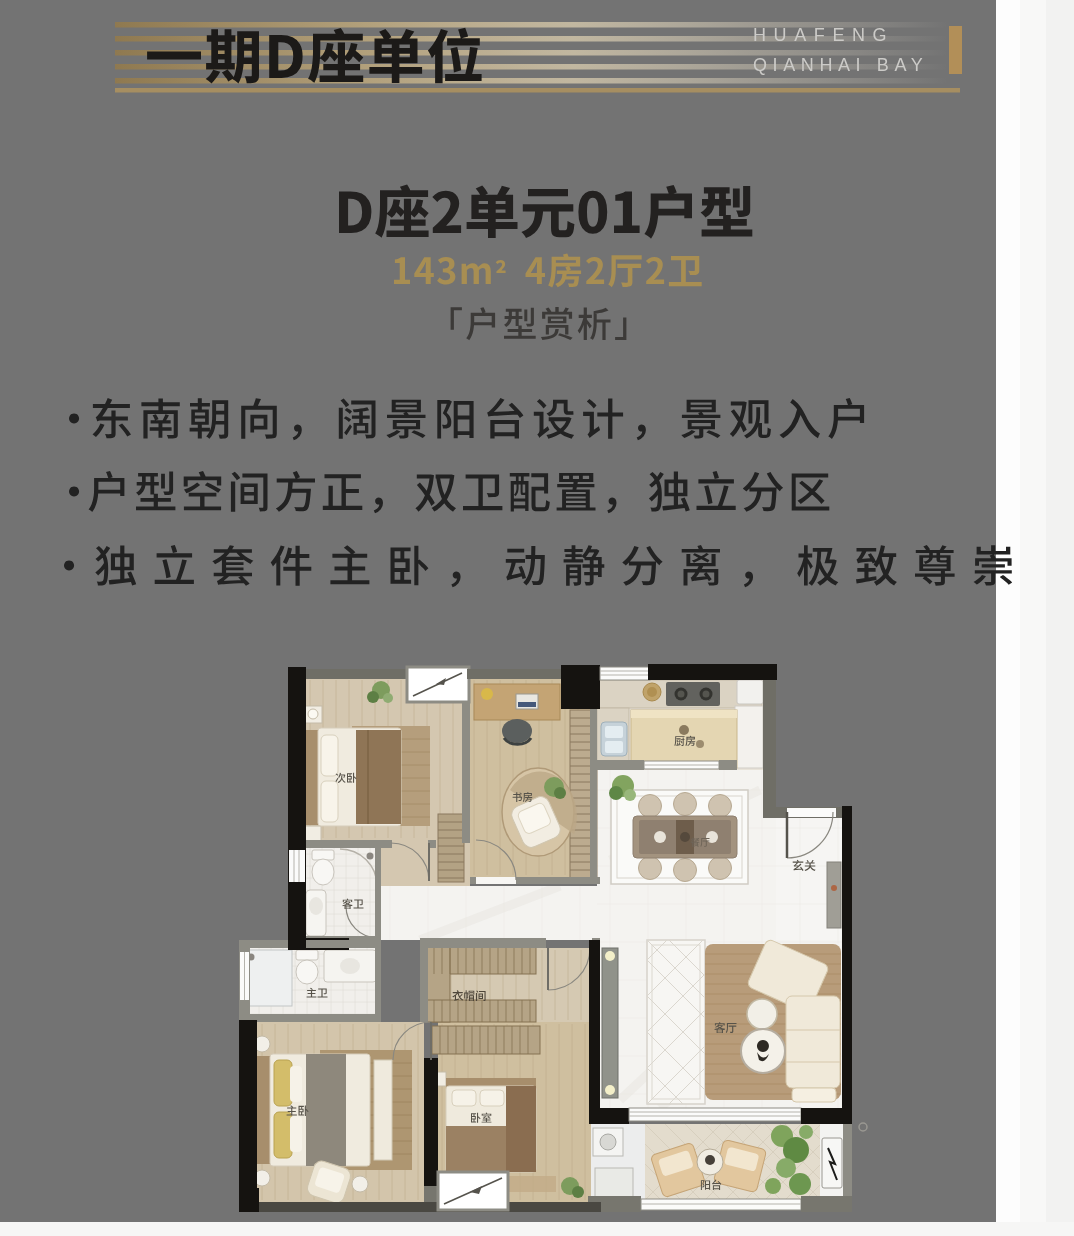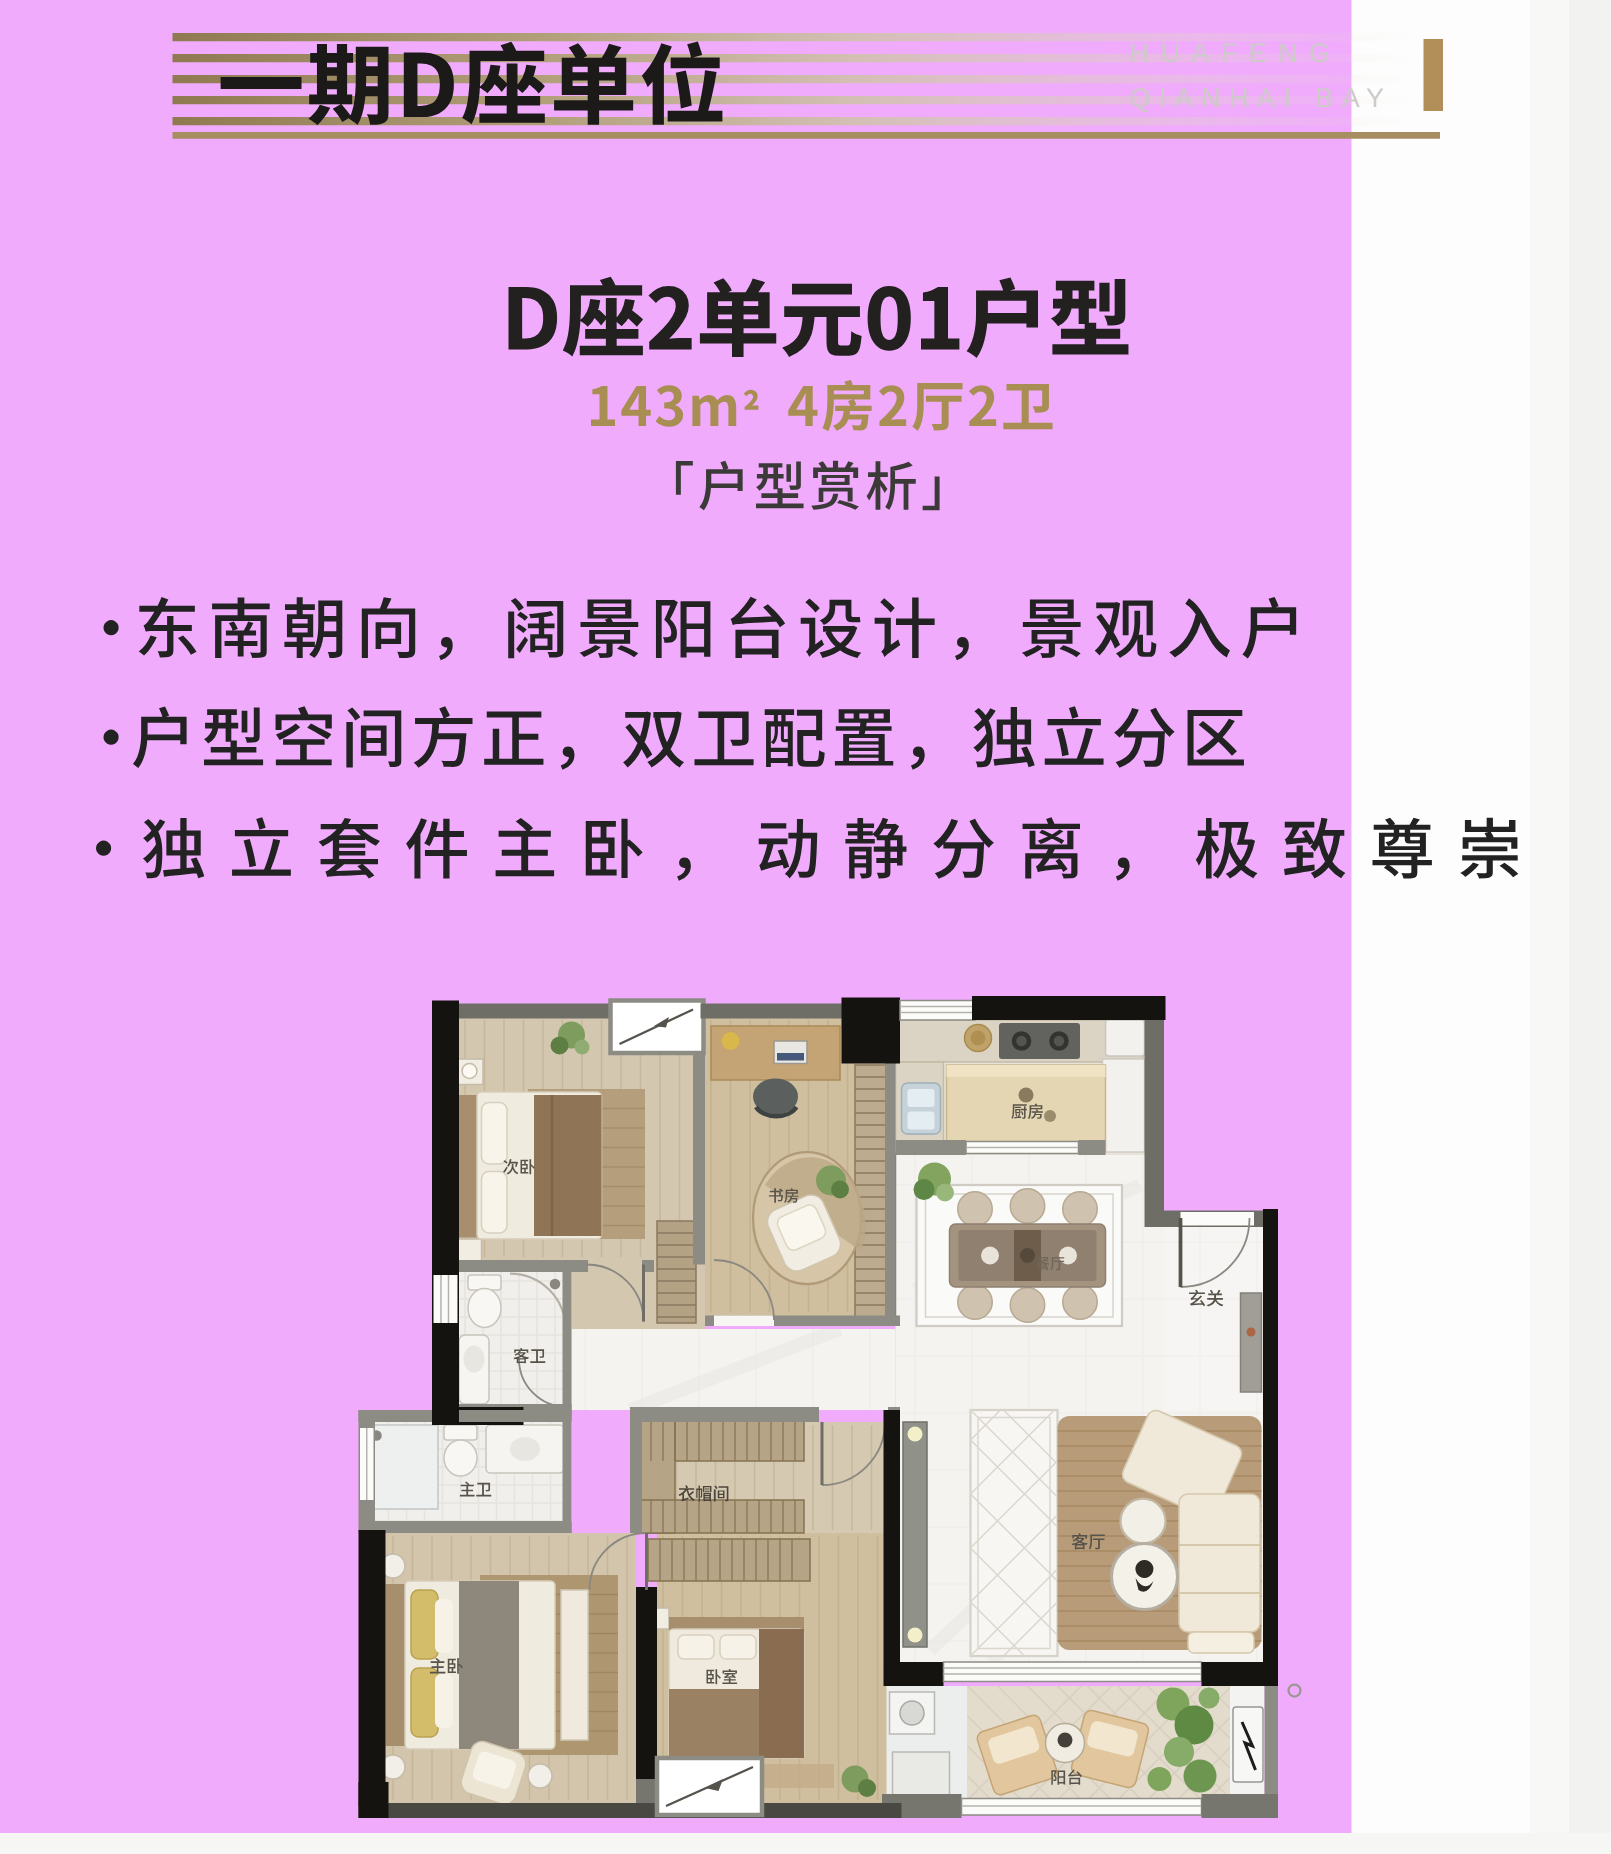--- a/index.html
+++ b/index.html
@@ -1,16 +1,16 @@
 <!DOCTYPE html>
 <html><head><meta charset="utf-8">
 <style>
 html,body{margin:0;padding:0;background:#fdfdfd;width:1074px;height:1236px;overflow:hidden;
 font-family:"Liberation Sans",sans-serif;}
-#page{position:relative;width:901px;height:1236px;background:#f0abfc;}
+#page{position:relative;width:996px;height:1236px;background:#737373;}
 </style></head><body>
 <div id="page">
 <svg width="1074" height="1236" viewBox="0 0 1074 1236" xmlns="http://www.w3.org/2000/svg">
 <defs>
 <linearGradient id="stripe" x1="0" y1="0" x2="1" y2="0">
 <stop offset="0" stop-color="#8f7950"></stop>
           <stop offset="0.3" stop-color="#b2a07b"></stop>
 <stop offset="0.55" stop-color="#cfc3a8" stop-opacity="0.85"></stop>
 <stop offset="0.8" stop-color="#ddd4c0" stop-opacity="0.35"></stop>
 <stop offset="1" stop-color="#e8e2d4" stop-opacity="0"></stop>

